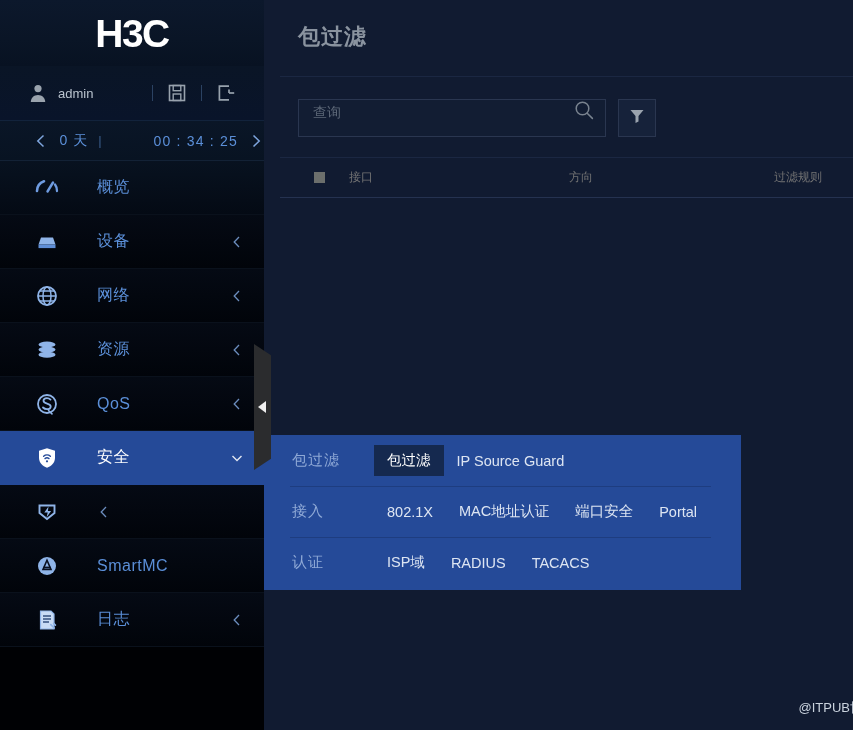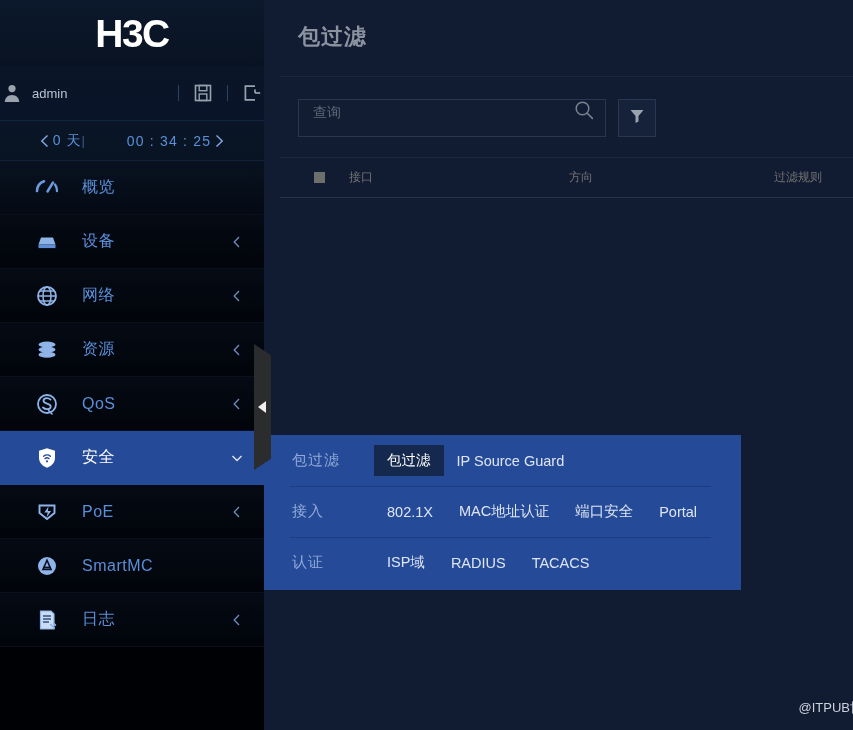--- a/index.html
+++ b/index.html
@@ -29,51 +29,53 @@
     font-size: 39px;
     font-weight: 700;
     letter-spacing: -1.5px;
     font-family: "Liberation Sans", sans-serif;
     line-height: 1;
   }
   .user-band {
     height: 55px;
     background: linear-gradient(180deg, #0a1526 0%, #09142a 100%);
     display: flex; align-items: center;
-    padding: 0 2px;
+    padding: 0 28px;
     border-bottom: 1px solid #12233c;
   }
   .user-avatar { width: 20px; height: 20px; margin-right: 10px; }
   .user-name {
     color: #b9c3ce; font-size: 13px; flex: 1;
   }
   .vdivider { width: 1px; height: 16px; background: #2b4262; margin: 0 14px; }
   .tool-ico { width: 20px; height: 20px; cursor: pointer; }
 
   .timer-band {
     height: 40px;
     background: linear-gradient(180deg, #0a1627 0%, #081322 100%);
-    display: flex; align-items: center; justify-content: center;
+    display: flex; align-items: center; justify-content: flex-end;
     border-bottom: 1px solid #132236;
+    gap: 10px;
   }
   .timer-chev { width: 16px; height: 16px; cursor: pointer; }
   .timer-days { color: #5b8fd8; font-size: 14px; letter-spacing: 1px; }
   .timer-sep { color: #3a5d8c; font-size: 13px; }
   .timer-clock { color: #5b8fd8; font-size: 14px; letter-spacing: 1.2px; margin-left: 42px; }
 
   
   #nav { list-style: none; }
   .nav-item {
     height: 54px;
     display: flex; align-items: center;
     padding: 0 20px 0 34px;
     border-bottom: 1px solid #0a111c;
     background: linear-gradient(180deg, #050a14 0%, #01040a 100%);
     cursor: pointer;
     position: relative;
+    gap: 15px;
   }
   .nav-item.first { background: linear-gradient(180deg, #081220 0%, #040a14 100%); }
   .nav-item.active {
     background: #254a98;
     border-bottom-color: #254a98;
   }
   .nav-ico {
     width: 26px; height: 26px;
     margin-right: 22px;
     display: flex; align-items: center; justify-content: center;
@@ -358,21 +360,20 @@
         </span>
       </li>
 
       <li class="nav-item">
         <span class="nav-ico">
           <svg viewBox="0 0 26 26" width="26" height="26">
             <path d="M5.5 6.5h15v7.5l-7.5 6-7.5-6z" fill="none" stroke="#8fb4e8" stroke-width="1.9"></path>
             <path d="M14.5 7.5l-4.2 6h3.4l-1.2 5 4.6-6.4h-3.2z" fill="#8fb4e8"></path>
           </svg>
         </span>
-        <span class="nav-label">PoE</span>
         <span class="nav-arrow">
           <svg viewBox="0 0 14 14" width="14" height="14">
               <path d="M9 2L4.2 7 9 12" fill="none" stroke="#7ea5dd" stroke-width="1.3"></path>
             </svg>
         </span>
       </li>
 
       <li class="nav-item">
         <span class="nav-ico">
           <svg viewBox="0 0 26 26" width="26" height="26">

